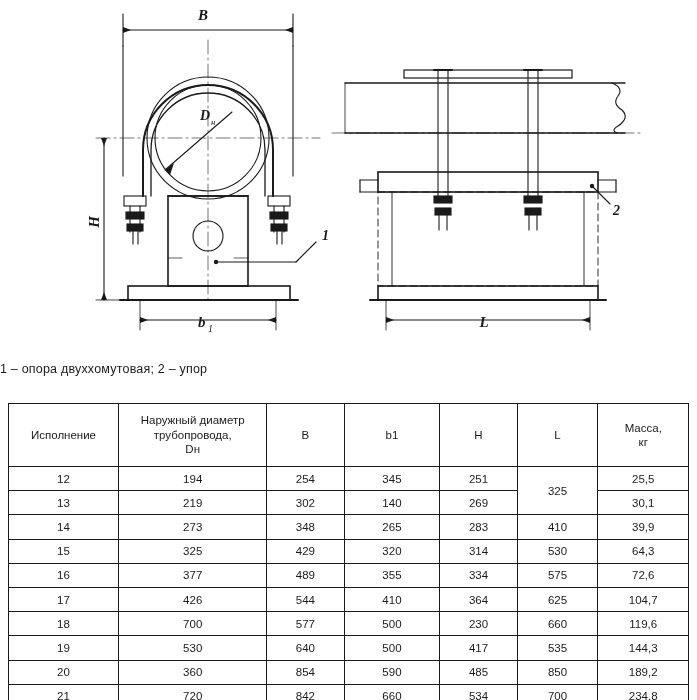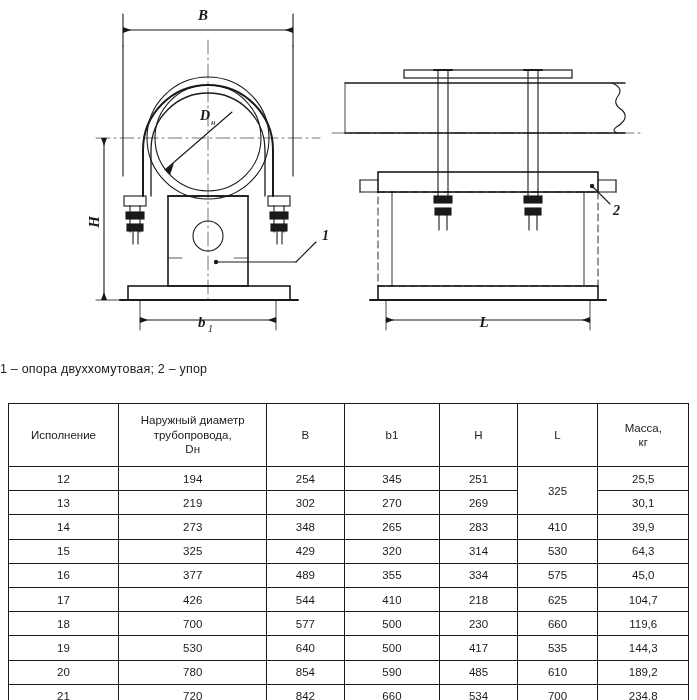--- a/index.html
+++ b/index.html
@@ -243,21 +243,21 @@
             <td class="col-b">254</td>
             <td class="col-b1">345</td>
             <td class="col-h">251</td>
             <td class="col-l" rowspan="2">325</td>
             <td class="col-m">25,5</td>
           </tr>
           <tr>
             <td class="col-isp">13</td>
             <td class="col-dn">219</td>
             <td class="col-b">302</td>
-            <td class="col-b1">270</td>
+            <td class="col-b1">140</td>
             <td class="col-h">269</td>
             <td class="col-m">30,1</td>
           </tr>
           <tr>
             <td class="col-isp">14</td>
             <td class="col-dn">273</td>
             <td class="col-b">348</td>
             <td class="col-b1">265</td>
             <td class="col-h">283</td>
             <td class="col-l">410</td>
@@ -272,28 +272,28 @@
             <td class="col-l">530</td>
             <td class="col-m">64,3</td>
           </tr>
           <tr>
             <td class="col-isp">16</td>
             <td class="col-dn">377</td>
             <td class="col-b">489</td>
             <td class="col-b1">355</td>
             <td class="col-h">334</td>
             <td class="col-l">575</td>
-            <td class="col-m">45,0</td>
+            <td class="col-m">72,6</td>
           </tr>
           <tr>
             <td class="col-isp">17</td>
             <td class="col-dn">426</td>
             <td class="col-b">544</td>
             <td class="col-b1">410</td>
-            <td class="col-h">218</td>
+            <td class="col-h">364</td>
             <td class="col-l">625</td>
             <td class="col-m">104,7</td>
           </tr>
           <tr>
             <td class="col-isp">18</td>
             <td class="col-dn">700</td>
             <td class="col-b">577</td>
             <td class="col-b1">500</td>
             <td class="col-h">230</td>
             <td class="col-l">660</td>
@@ -303,25 +303,25 @@
             <td class="col-isp">19</td>
             <td class="col-dn">530</td>
             <td class="col-b">640</td>
             <td class="col-b1">500</td>
             <td class="col-h">417</td>
             <td class="col-l">535</td>
             <td class="col-m">144,3</td>
           </tr>
           <tr>
             <td class="col-isp">20</td>
-            <td class="col-dn">780</td>
+            <td class="col-dn">360</td>
             <td class="col-b">854</td>
             <td class="col-b1">590</td>
             <td class="col-h">485</td>
-            <td class="col-l">610</td>
+            <td class="col-l">850</td>
             <td class="col-m">189,2</td>
           </tr>
           <tr>
             <td class="col-isp">21</td>
             <td class="col-dn">720</td>
             <td class="col-b">842</td>
             <td class="col-b1">660</td>
             <td class="col-h">534</td>
             <td class="col-l">700</td>
             <td class="col-m">234,8</td>

